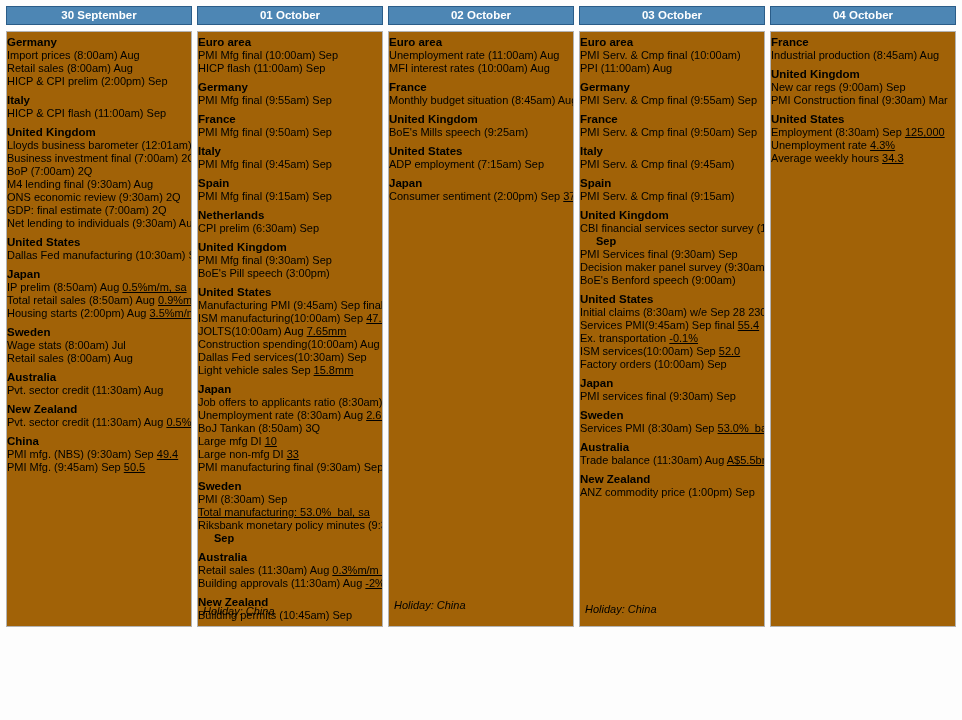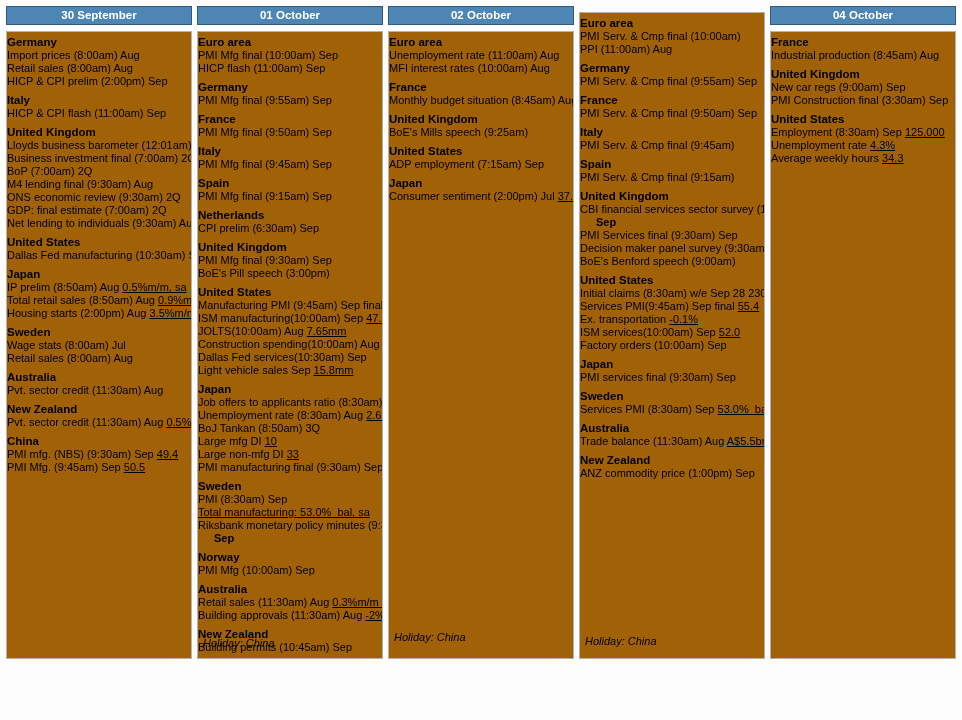--- a/index.html
+++ b/index.html
@@ -171,24 +171,20 @@
           <div class="event-line"><span>PMI manufacturing final (9:30am) Sep</span></div>
         </div>
         <div class="group">
           <div class="country">Sweden</div>
           <div class="event-line"><span>PMI (8:30am) Sep</span></div>
           <div class="event-line"><span class="u">Total manufacturing: 53.0%&nbsp; bal, sa</span></div>
           <div class="event-line"><span>Riksbank monetary policy minutes (9:30am)</span></div>
           <div class="event-line indent"><span>Sep</span></div>
         </div>
         <div class="group">
-          <div class="country">Norway</div>
-          <div class="event-line"><span>PMI Mfg (10:00am) Sep</span></div>
-        </div>
-        <div class="group">
           <div class="country">Australia</div>
           <div class="event-line"><span>Retail sales (11:30am) Aug </span><span class="u">0.3%m/m sa</span></div>
           <div class="event-line"><span>Building approvals (11:30am) Aug </span><span class="u">-2%m/m sa</span></div>
         </div>
         <div class="group">
           <div class="country">New Zealand</div>
           <div class="event-line"><span>Building permits (10:45am) Sep</span></div>
         </div>
         <div class="holiday">Holiday: China</div>
       </div>
@@ -208,26 +204,27 @@
         <div class="group">
           <div class="country">United Kingdom</div>
           <div class="event-line"><span>BoE's Mills speech (9:25am)</span></div>
         </div>
         <div class="group">
           <div class="country">United States</div>
           <div class="event-line"><span>ADP employment (7:15am) Sep</span></div>
         </div>
         <div class="group">
           <div class="country">Japan</div>
-          <div class="event-line"><span>Consumer sentiment (2:00pm) Jul </span><span class="u">37.0</span></div>
+          <div class="event-line"><span>Consumer sentiment (2:00pm) Sep </span><span class="u">37.0</span></div>
         </div>
         <div class="holiday">Holiday: China</div>
       </div>
     </div>
     <div class="col">
+      <div class="col-header"><span>03 October</span></div>
       <div class="col-body">
         <div class="group">
           <div class="country">Euro area</div>
           <div class="event-line"><span>PMI Serv. &amp; Cmp final (10:00am)</span></div>
           <div class="event-line"><span>PPI (11:00am) Aug</span></div>
         </div>
         <div class="group">
           <div class="country">Germany</div>
           <div class="event-line"><span>PMI Serv. &amp; Cmp final (9:55am) Sep</span></div>
         </div>
@@ -281,21 +278,21 @@
     <div class="col">
       <div class="col-header"><span>04 October</span></div>
       <div class="col-body">
         <div class="group">
           <div class="country">France</div>
           <div class="event-line"><span>Industrial production (8:45am) Aug</span></div>
         </div>
         <div class="group">
           <div class="country">United Kingdom</div>
           <div class="event-line"><span>New car regs (9:00am) Sep</span></div>
-          <div class="event-line"><span>PMI Construction final (3:30am) Sep</span></div>
+          <div class="event-line"><span>PMI Construction final (9:30am) Mar</span></div>
         </div>
         <div class="group">
           <div class="country">United States</div>
           <div class="event-line"><span>Employment (8:30am) Sep </span><span class="u">125,000</span></div>
           <div class="event-line"><span>Unemployment rate </span><span class="u">4.3%</span></div>
           <div class="event-line"><span>Average weekly hours </span><span class="u">34.3</span></div>
         </div>
       </div>
     </div>
   </div>

